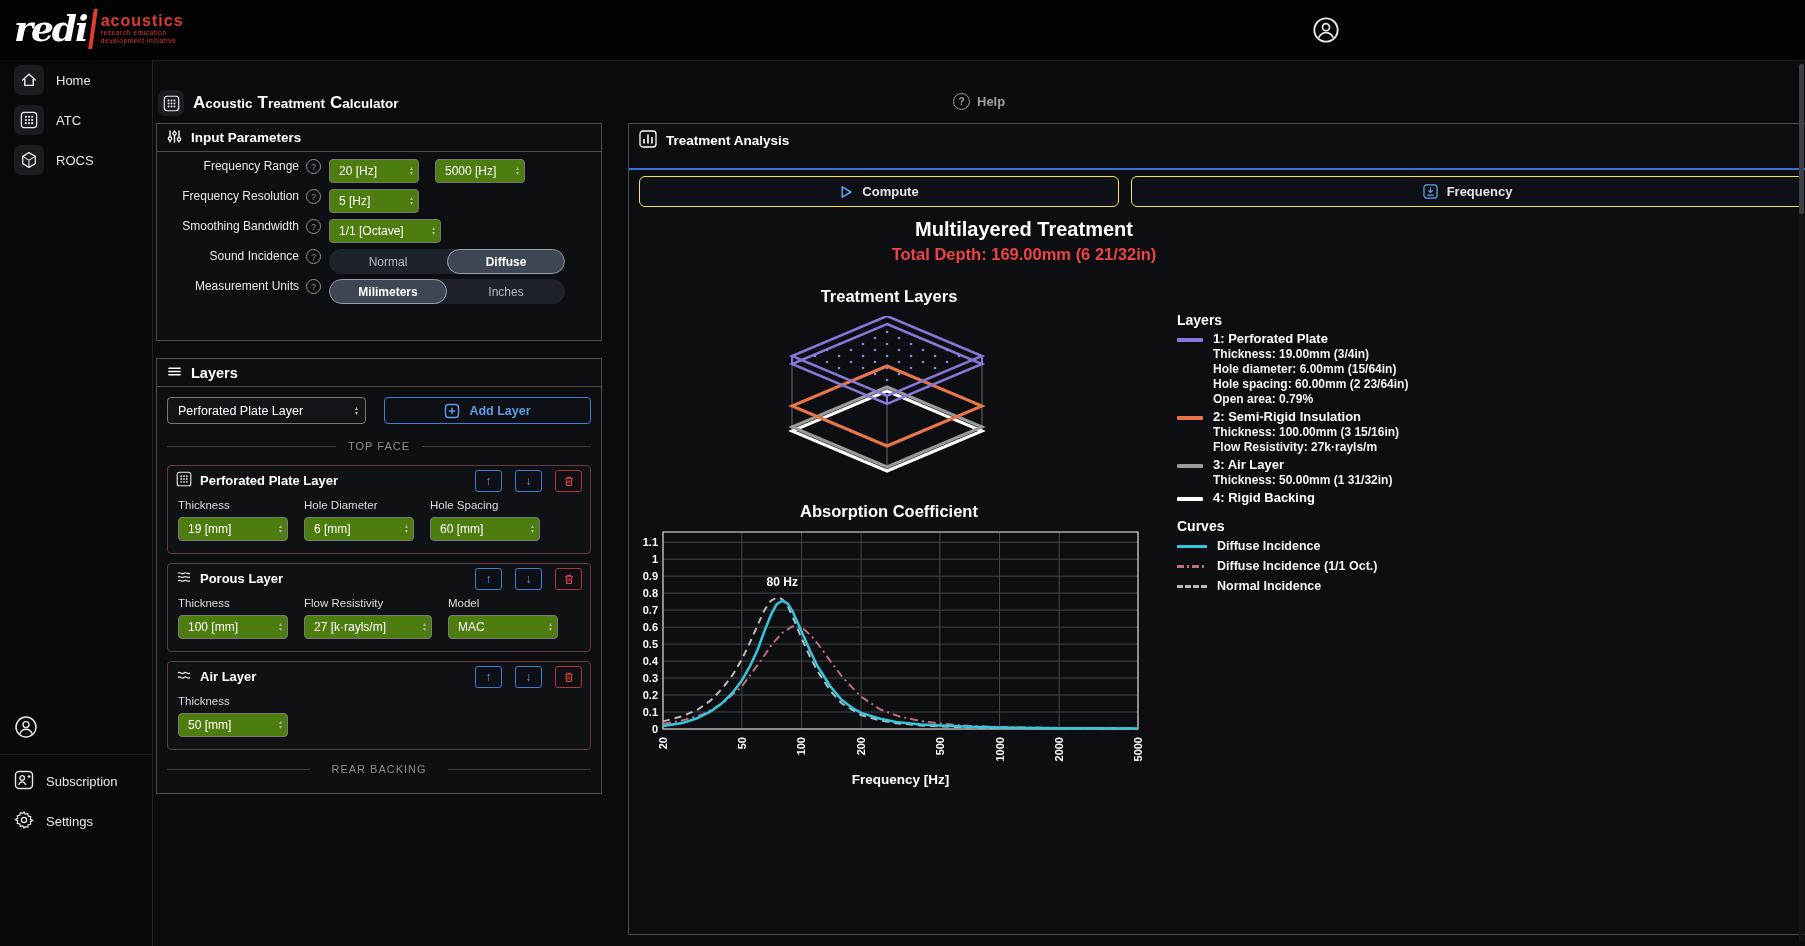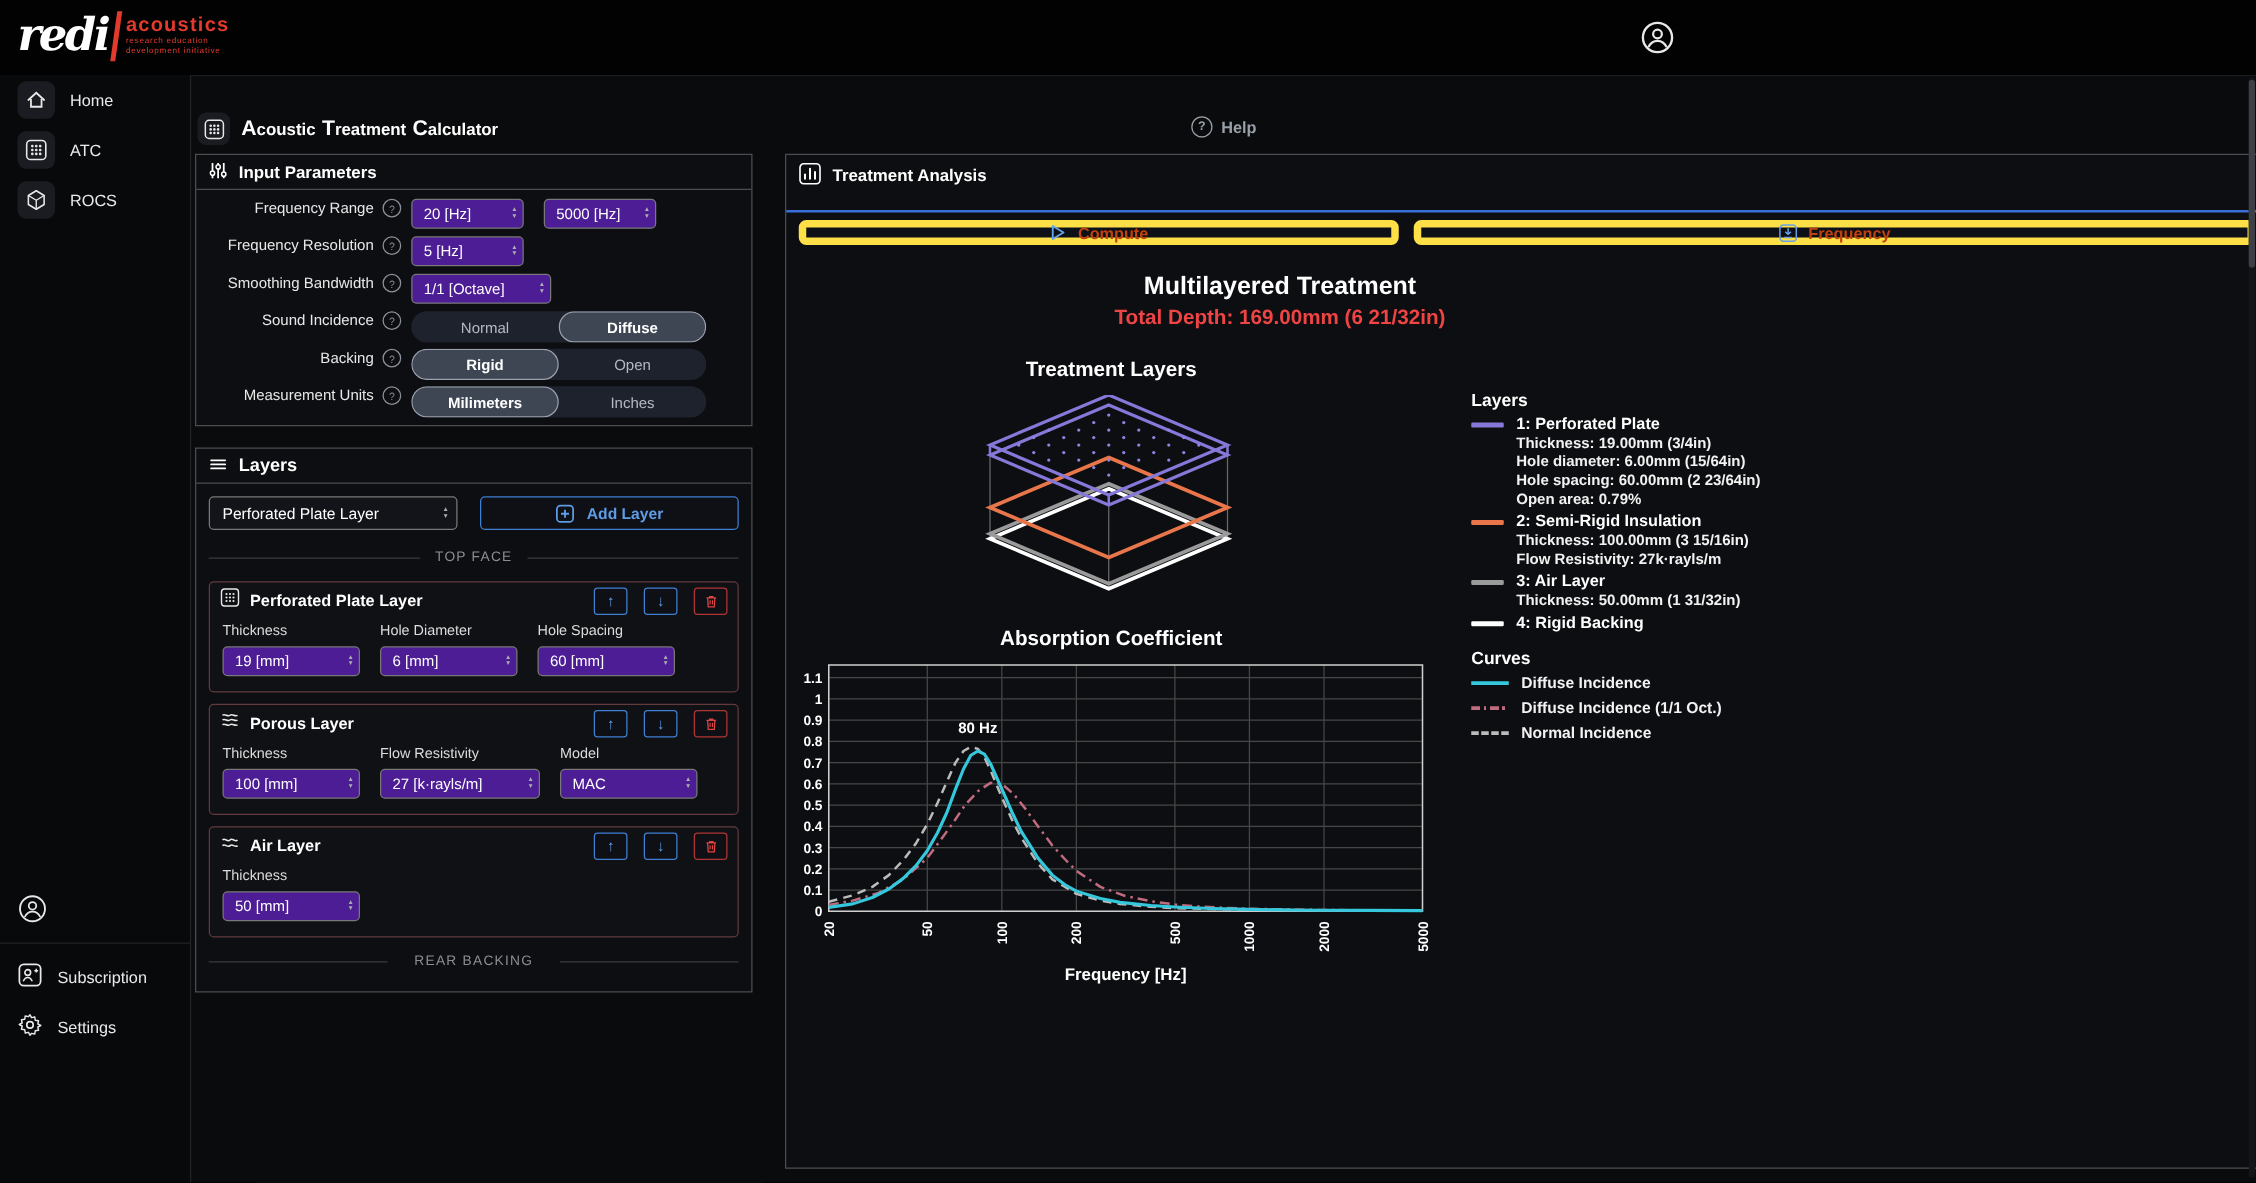--- a/index.html
+++ b/index.html
@@ -37,21 +37,21 @@
   .panel-header{height:27px;border-bottom:1px solid #4d4d4f;display:flex;align-items:center;gap:9px;padding:0 10px;font-weight:bold;font-size:13.5px;color:#fff;}
 
   
   .ip-panel{left:156px;top:123px;width:444px;height:216px;}
   .ip-body{padding:7px 10px 0 0;}
   .param-row{display:flex;align-items:flex-start;height:30px;}
   .param-label{width:142px;text-align:right;font-size:12px;color:#e8e8e8;flex:none;}
   .help-dot{width:13px;height:13px;border:1.2px solid #8d9199;border-radius:50%;display:flex;align-items:center;justify-content:center;font-size:8.5px;color:#8d9199;margin:0 8px 0 7px;flex:none;cursor:pointer;}
   .help-dot::after{content:"?";}
   .param-controls{display:flex;align-items:center;gap:16px;}
-  .num-input{display:flex;align-items:center;justify-content:space-between;background:#4c1d95;border:1px solid #787878;
+  .num-input{display:flex;align-items:center;justify-content:space-between;background:#4d7c0f;border:1px solid #787878;
              border-radius:4px;height:24px;padding:0 5px 0 9px;font-size:12px;color:#fff;width:90px;box-sizing:border-box;cursor:text;}
   .spin{display:flex;flex-direction:column;line-height:5px;font-size:6px;color:#aeaeae;cursor:pointer;}
   .spin::before{content:"▴";}.spin::after{content:"▾";}
   .sel-input{width:112px;cursor:pointer;}
   .seg{width:236px;height:25px;background:#1d222c;border-radius:13px;display:flex;overflow:hidden;}
   .seg-btn{flex:1;border-radius:13px;display:flex;align-items:center;justify-content:center;font-size:12px;color:#b4bac4;cursor:pointer;border:1px solid transparent;box-sizing:border-box;}
   .seg-btn.active{background:#3e4654;border-color:#9aa0ac;color:#fff;font-weight:bold;}
 
   
   .ly-panel{left:156px;top:358px;width:444px;height:434px;}
@@ -73,21 +73,21 @@
   .icon-up::after{content:"↑";}.icon-down::after{content:"↓";}
   .card-fields{display:flex;gap:16px;padding:4px 10px 12px 10px;}
   .field-label{font-size:11.5px;color:#dcdcdc;margin-bottom:6px;}
   .card-fields .num-input{width:110px;}
   .card-fields .num-input.w128{width:128px;}
 
   
   .an-panel{left:628px;top:123px;width:1185px;height:810px;}
   .an-panel .panel-header{height:33px;border-bottom:none;}
   .blue-divider{position:absolute;left:0;top:44px;width:100%;height:2px;background:#3a6fd8;}
-  .action-btn{position:absolute;top:52px;height:20px;border:6px solid #fde047;border-radius:6px;background:#0d1016;color:#c2410c;
+  .action-btn{position:absolute;top:52px;height:31px;border:1px solid #fde047;border-radius:6px;background:#0d1016;color:#e5e5e5;
               display:flex;align-items:center;justify-content:center;gap:9px;font-size:13px;font-weight:bold;cursor:pointer;box-sizing:border-box;}
   .btn-compute{left:10px;width:480px;}
   .btn-download{left:502px;width:673px;}
   .result-title{position:absolute;top:94px;left:10px;width:770px;text-align:center;font-size:20px;font-weight:bold;color:#fff;}
   .total-depth{position:absolute;top:121px;left:10px;width:770px;text-align:center;font-size:16.5px;font-weight:bold;color:#ef4444;}
   .layers-heading{position:absolute;top:163px;left:10px;width:500px;text-align:center;font-size:16.5px;font-weight:bold;color:#fff;}
   .diagram{position:absolute;left:148px;top:192px;}
   .chart-heading{position:absolute;top:378px;left:10px;width:500px;text-align:center;font-size:16.5px;font-weight:bold;color:#fff;}
   .chart-svg{position:absolute;left:4px;top:398px;}
 
@@ -288,30 +288,20 @@
           </div>
         </div>
       </div>
       <div class="param-row">
         <div class="param-label">Sound Incidence</div>
         <span class="help-dot"></span>
         <div class="param-controls">
           <div class="seg">
             <div class="seg-btn">Normal</div>
             <div class="seg-btn active">Diffuse</div>
-          </div>
-        </div>
-      </div>
-      <div class="param-row">
-        <div class="param-label">Backing</div>
-        <span class="help-dot"></span>
-        <div class="param-controls">
-          <div class="seg">
-            <div class="seg-btn active">Rigid</div>
-            <div class="seg-btn">Open</div>
           </div>
         </div>
       </div>
       <div class="param-row">
         <div class="param-label">Measurement Units</div>
         <span class="help-dot"></span>
         <div class="param-controls">
           <div class="seg">
             <div class="seg-btn active">Milimeters</div>
             <div class="seg-btn">Inches</div>

